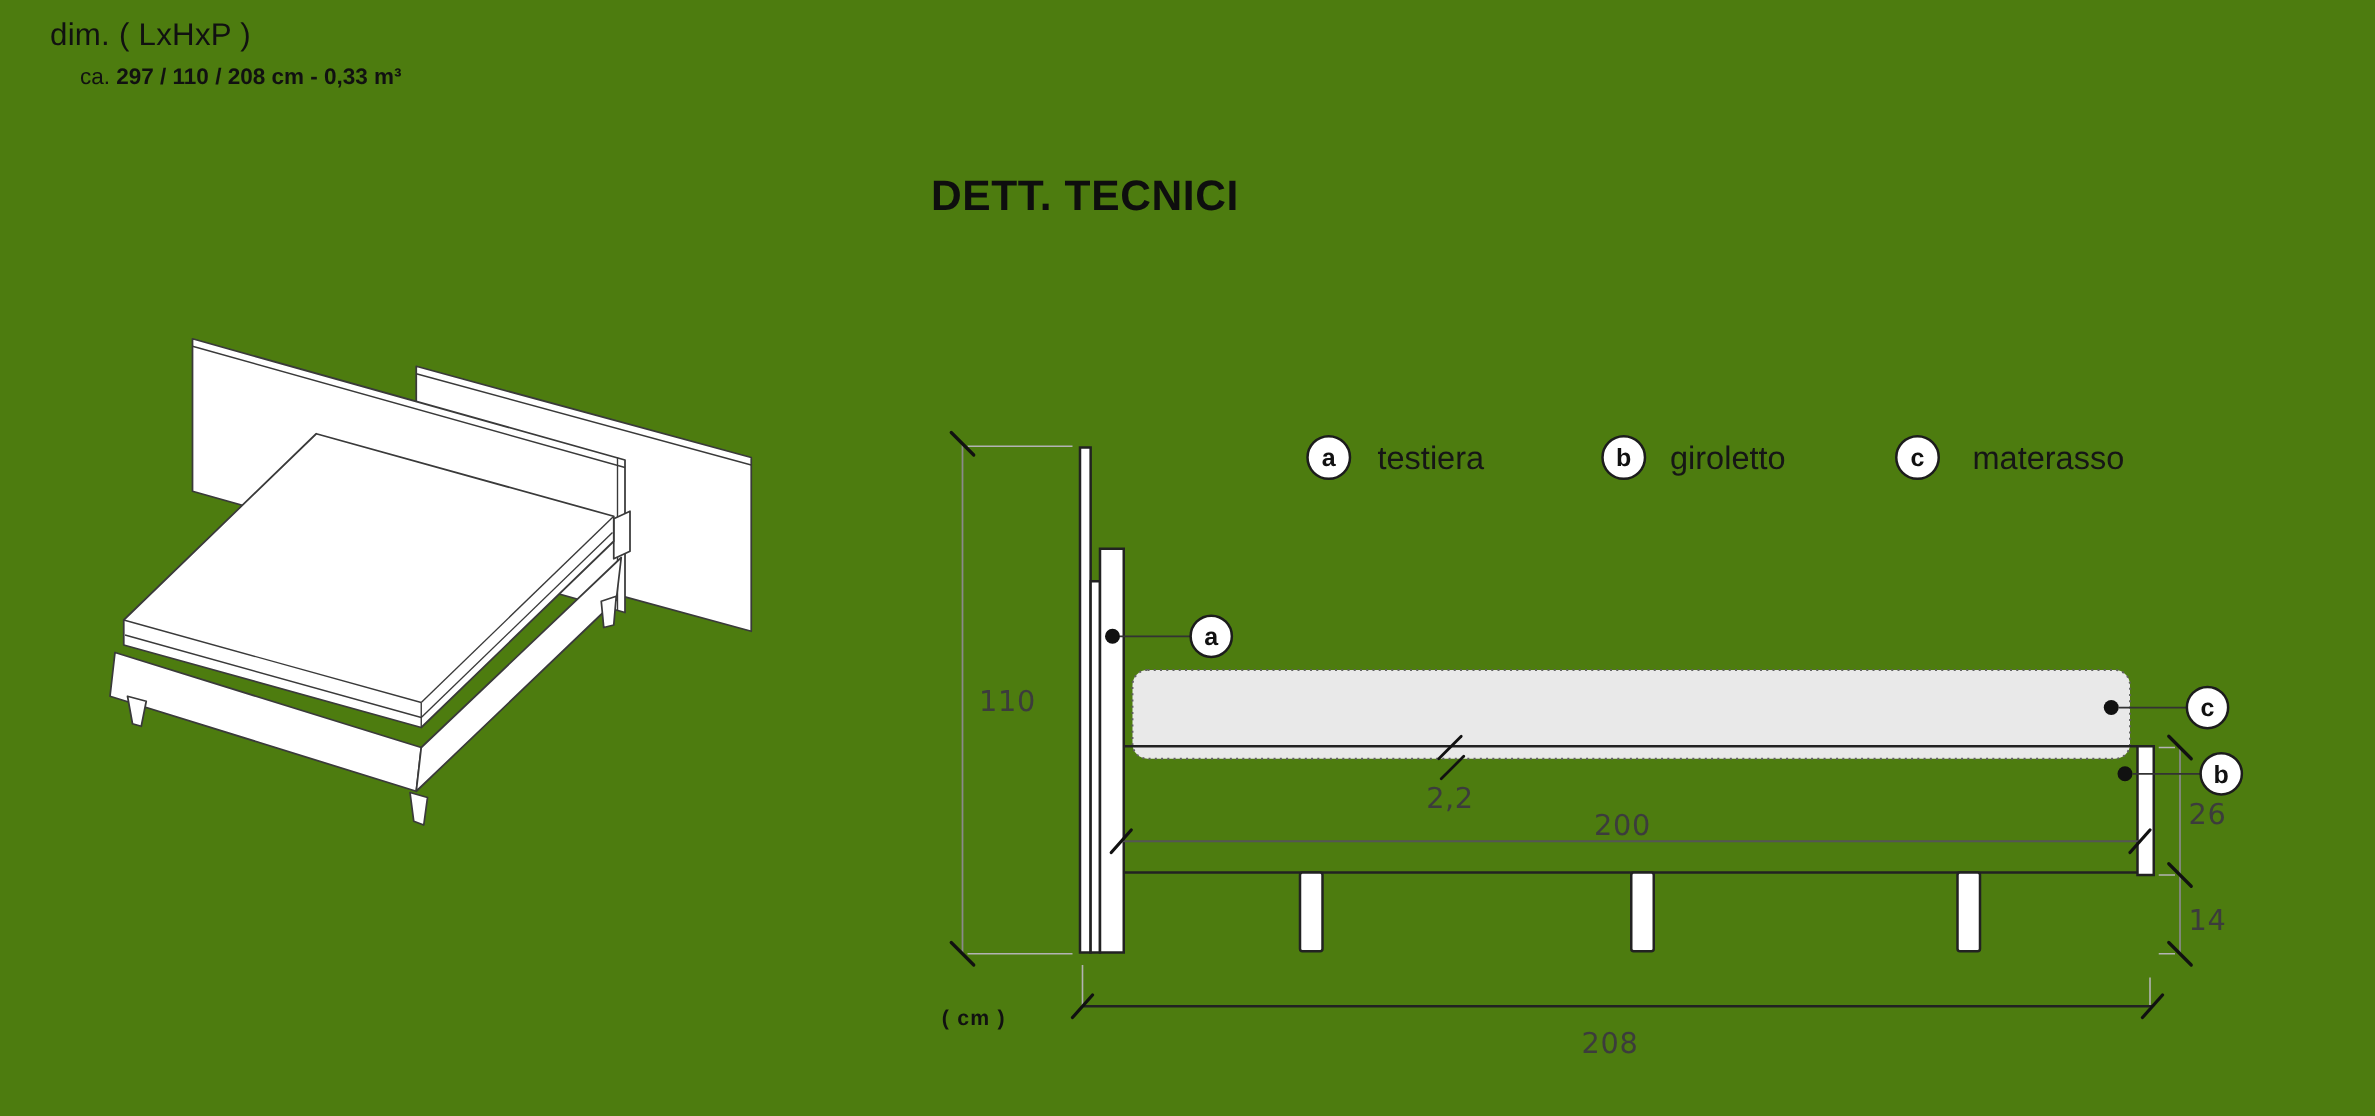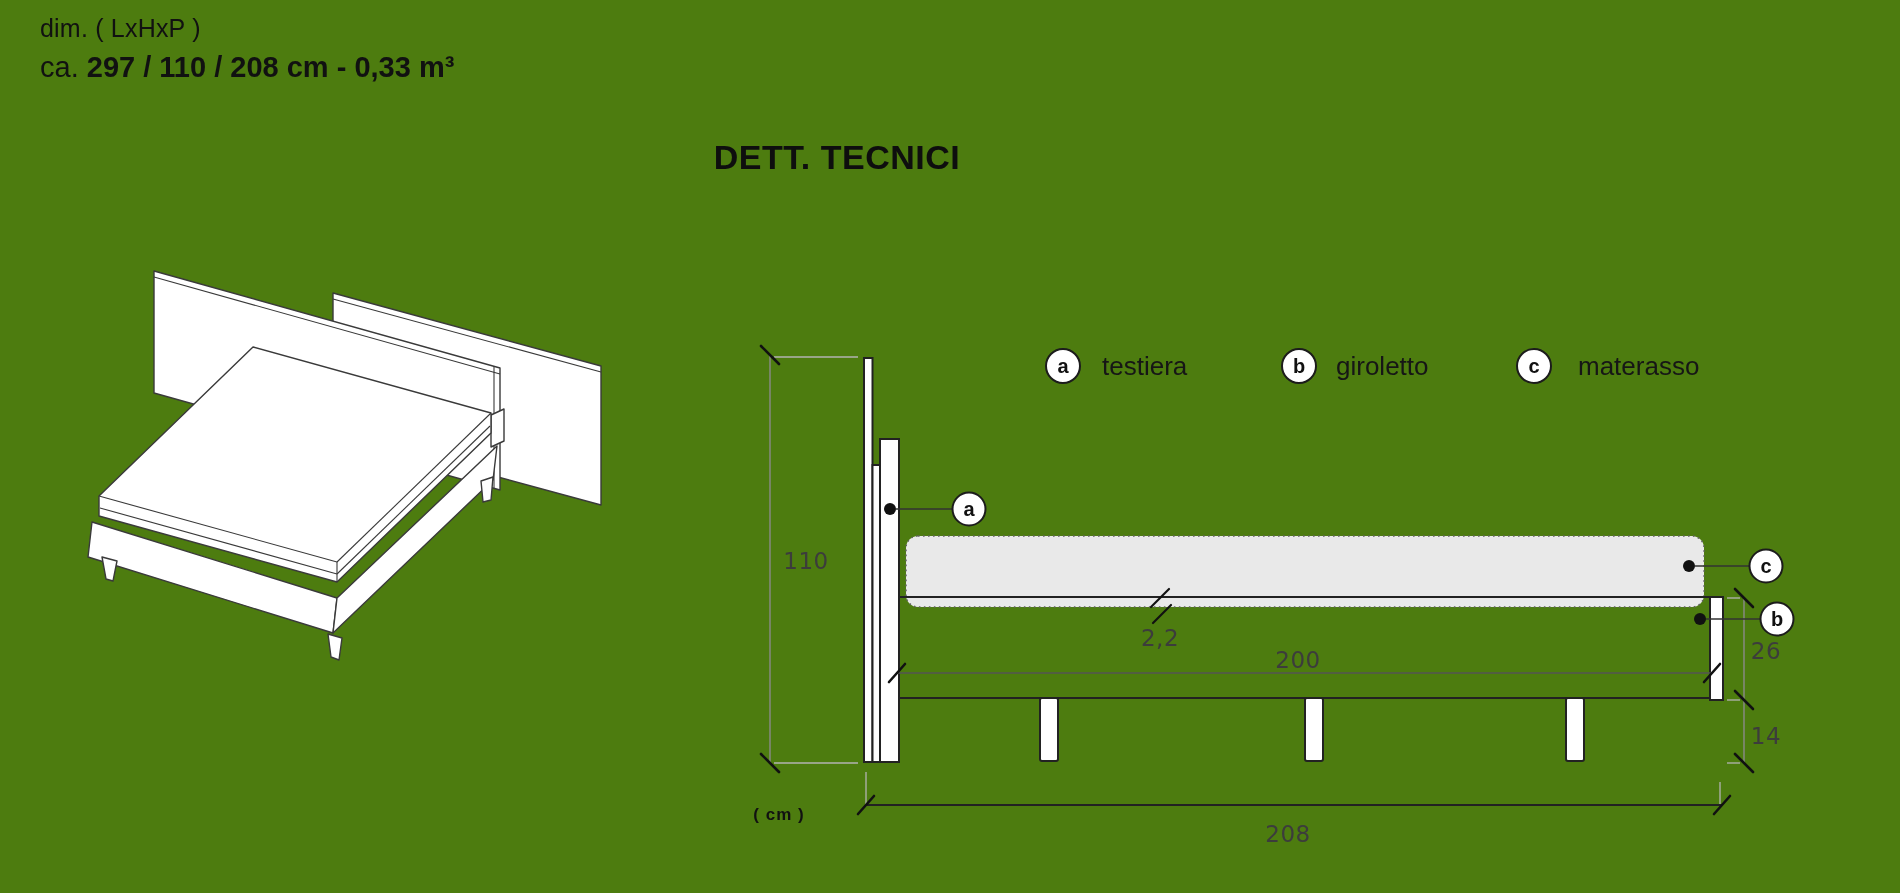--- a/index.html
+++ b/index.html
@@ -2,24 +2,24 @@
 <html><head>
 <meta charset="utf-8">
 <style>
   html,body { margin:0; padding:0; background:#fff; }
   .canvas {
     position:relative; width:1900px; height:893px; background:#4d7c0f;
     font-family:"Liberation Sans", sans-serif; color:#111; overflow:hidden;
   }
   .dim-block { position:absolute; left:40px; top:14px; }
   .dim-line1 { font-size:25px; letter-spacing:0.2px; color:#111; }
-  .dim-line2 { margin-top:8px; font-size:29px; color:#111; }
+  .dim-line2 { margin-top:8px; font-size:18px; color:#111;margin-left:24px; }
   .dim-line2 .bold { font-weight:bold; }
   .page-title {
-    position:absolute; left:587px; top:138px; width:500px; text-align:center;
+    position:absolute; left:618px; top:138px; width:500px; text-align:center;
     font-size:34px; font-weight:bold; letter-spacing:0.5px; color:#0e0e0e;
   }
   svg { position:absolute; }
   
   .obj      { fill:#ffffff; stroke:#222222; stroke-width:2; }
   .objline  { stroke:#222222; stroke-width:2; fill:none; }
   .dimline  { stroke:#8a8a8a; stroke-width:1.4; fill:none; }
   .dimline2 { stroke:#555555; stroke-width:1.6; fill:none; }
   .ext      { stroke:#b3b3b3; stroke-width:1.3; fill:none; }
   .tick     { stroke:#111111; stroke-width:2.6; fill:none; stroke-linecap:round; }

